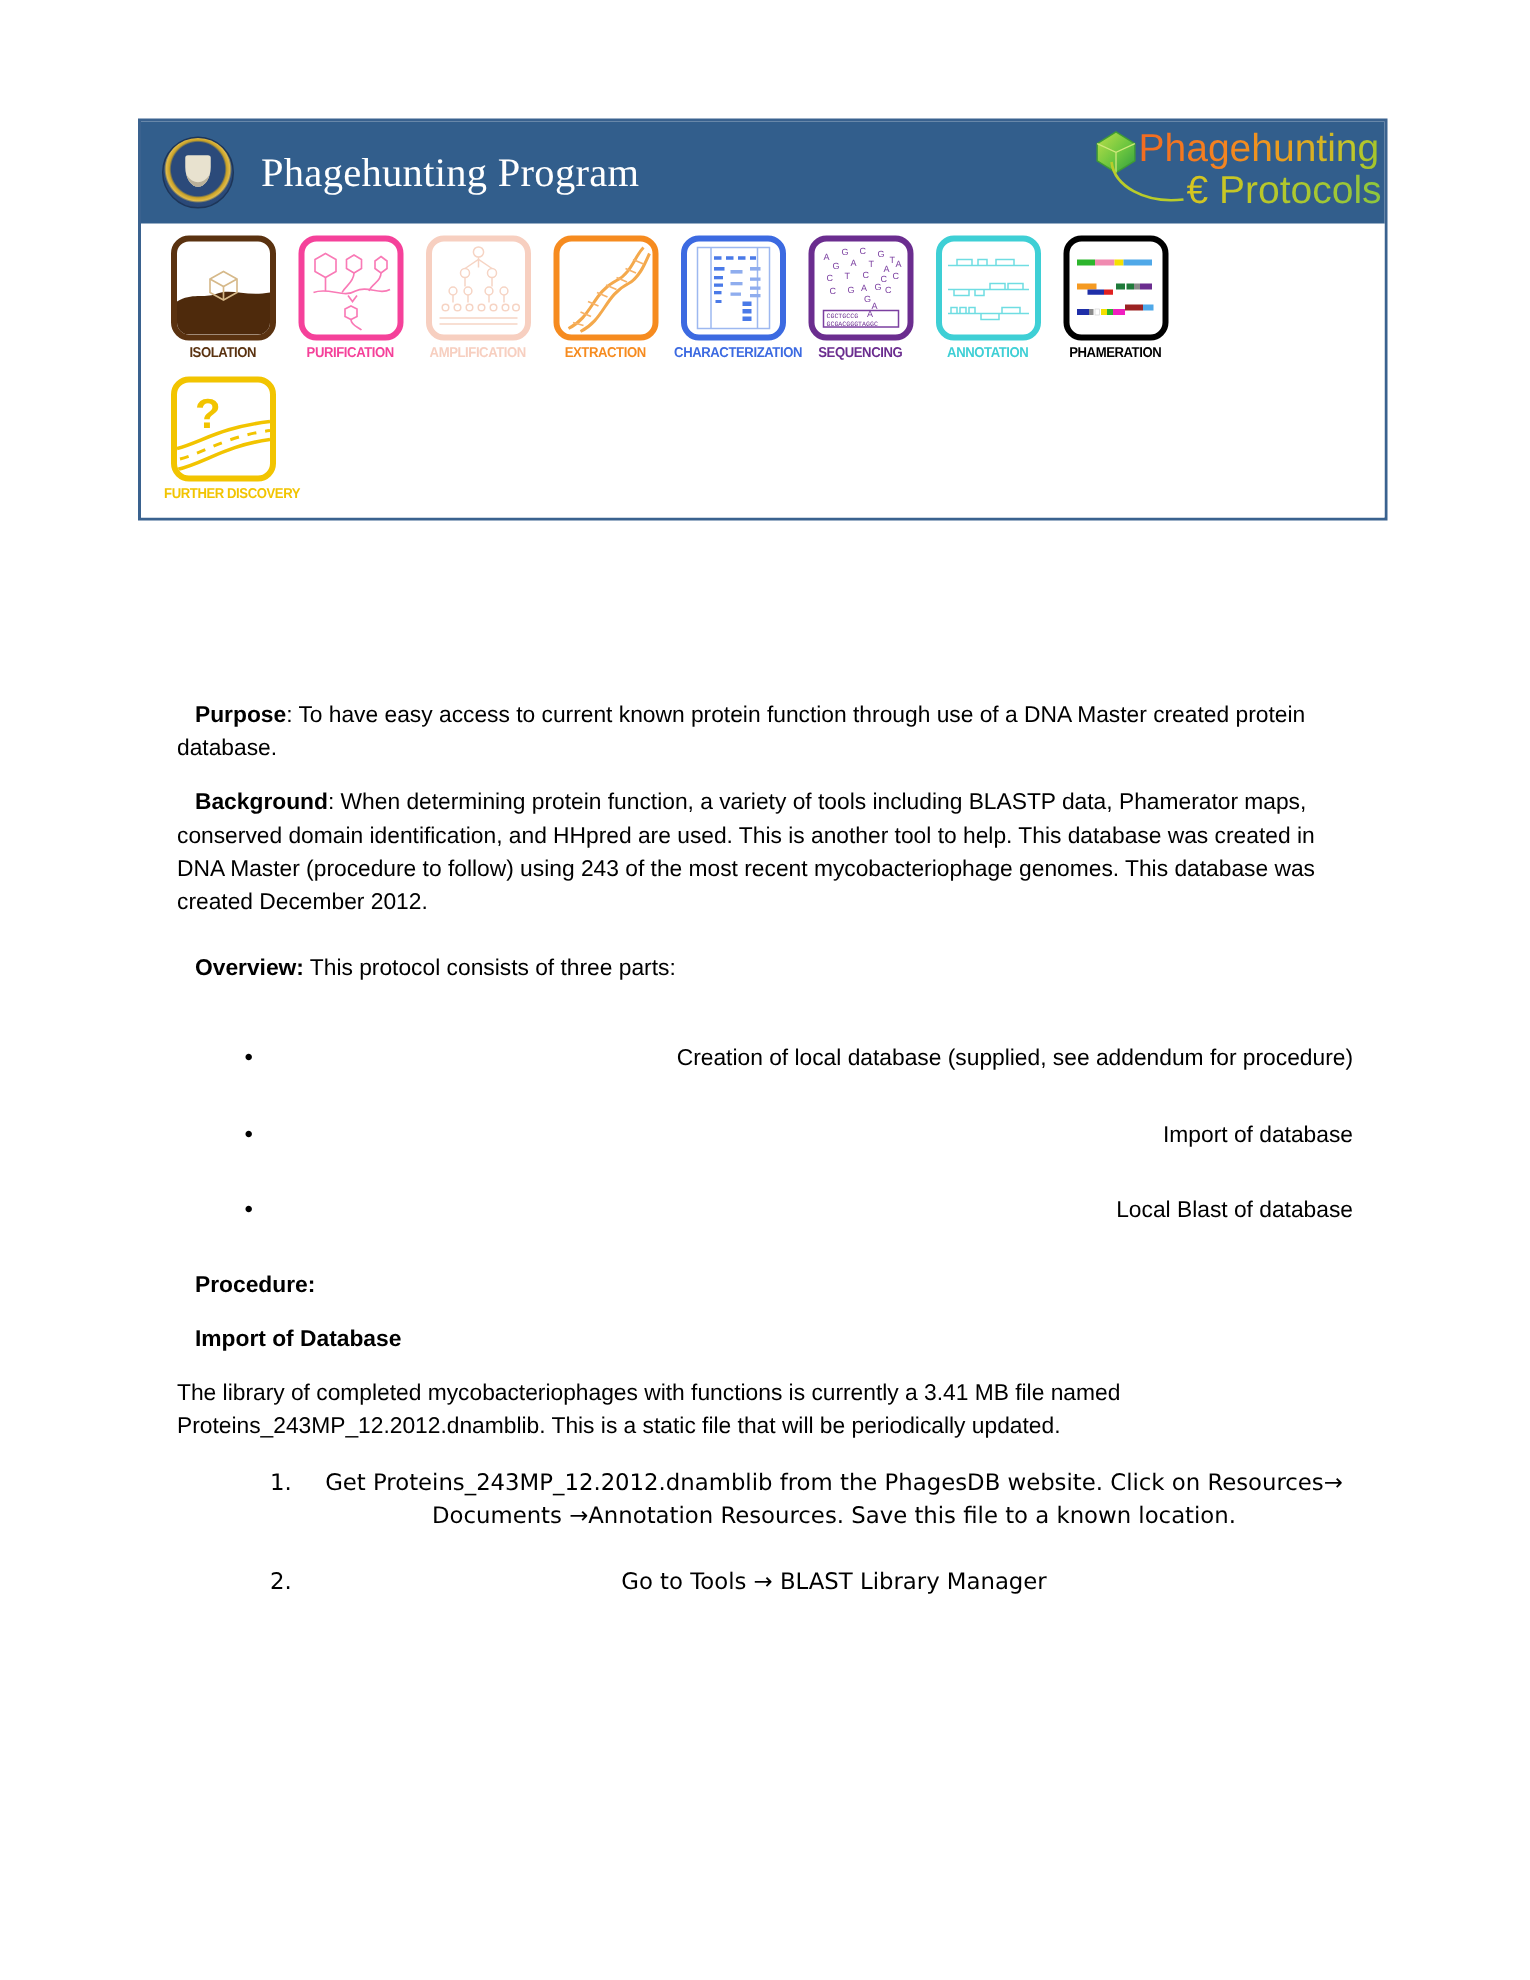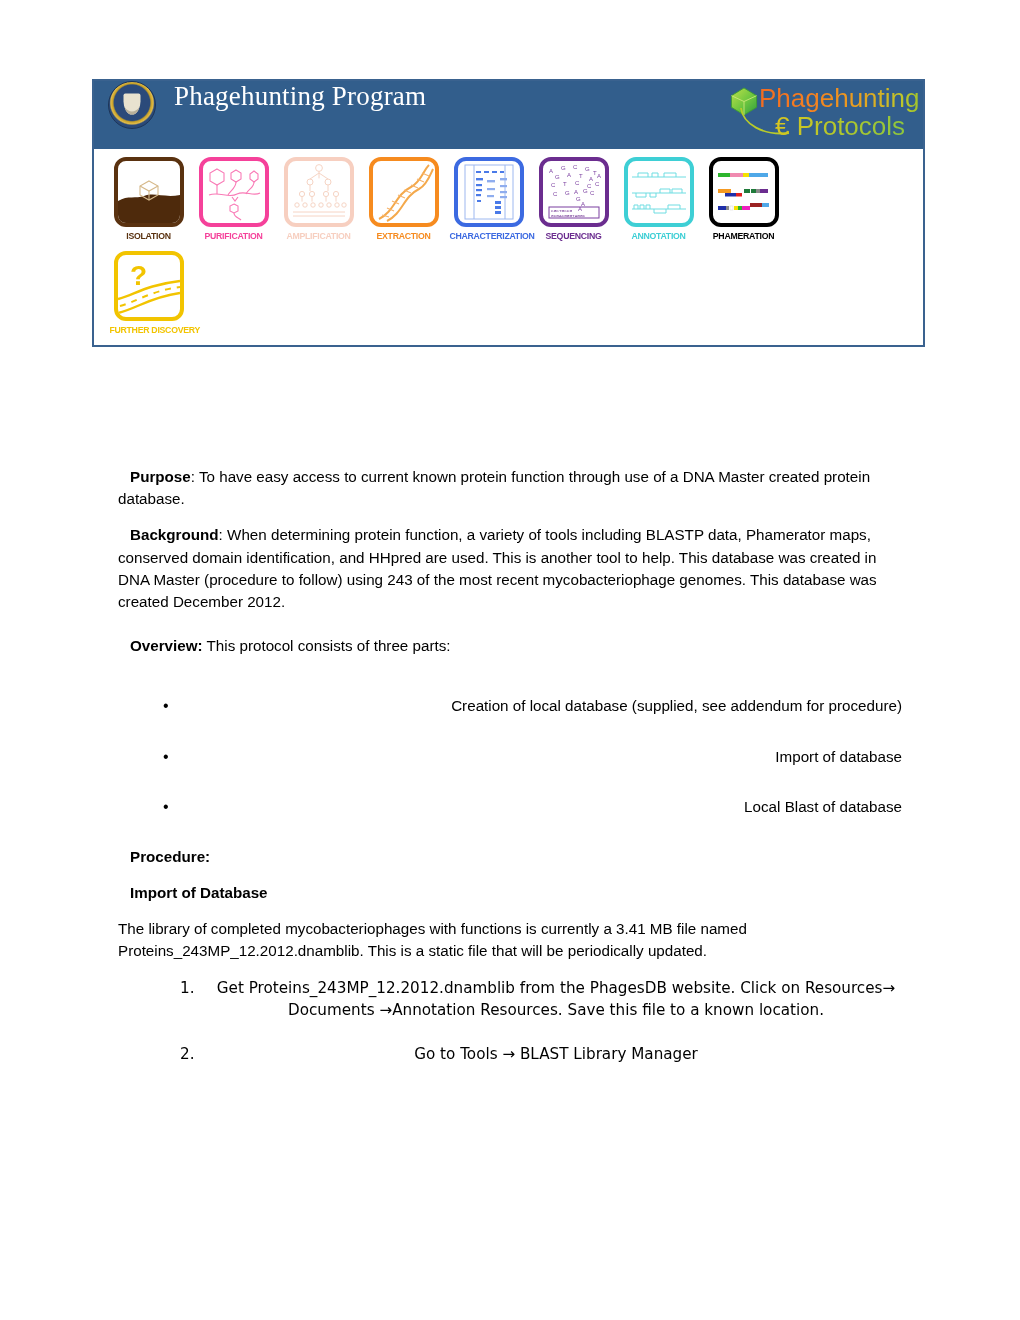--- a/index.html
+++ b/index.html
@@ -23,21 +23,21 @@
     top: 79px;
     width: 833px;
     box-sizing: border-box;
     border: 2px solid #3a628f;
     background: #ffffff;
   }
   .banner-top {
     background: #325e8c;
     height: 68px;
     display: flex;
-    align-items: flex-start;
+    align-items: center;
     padding: 0 10px 0 14px;
     position: relative;
   }
   .pitt-seal {
     width: 46px;
     height: 46px;
     border-radius: 50%;
     flex: 0 0 auto;
     position: relative;
     background: radial-gradient(circle at 50% 45%, #2b4a7a 0%, #2b4a7a 52%, #c9a227 56%, #e0bb4a 62%, #2b4a7a 66%, #23406c 100%);
@@ -80,21 +80,21 @@
     background-clip: text;
     color: transparent;
   }
   .pl-line1 {
     left: 42px;
     top: -1px;
     font-size: 26px;
     background-image: linear-gradient(100deg, #f26a21 0%, #f58220 35%, #e8a020 62%, #bfc72a 88%, #9ec42c 100%);
   }
   .pl-line2 {
-    left: 58px;
+    left: 74px;
     top: 27px;
     font-size: 26px;
     background-image: linear-gradient(100deg, #d9c51f 0%, #b5c72b 45%, #8cc63e 100%);
   }
   .pl-head {
     position: absolute;
     left: 12px;
     top: 3px;
     width: 30px;
     height: 29px;

